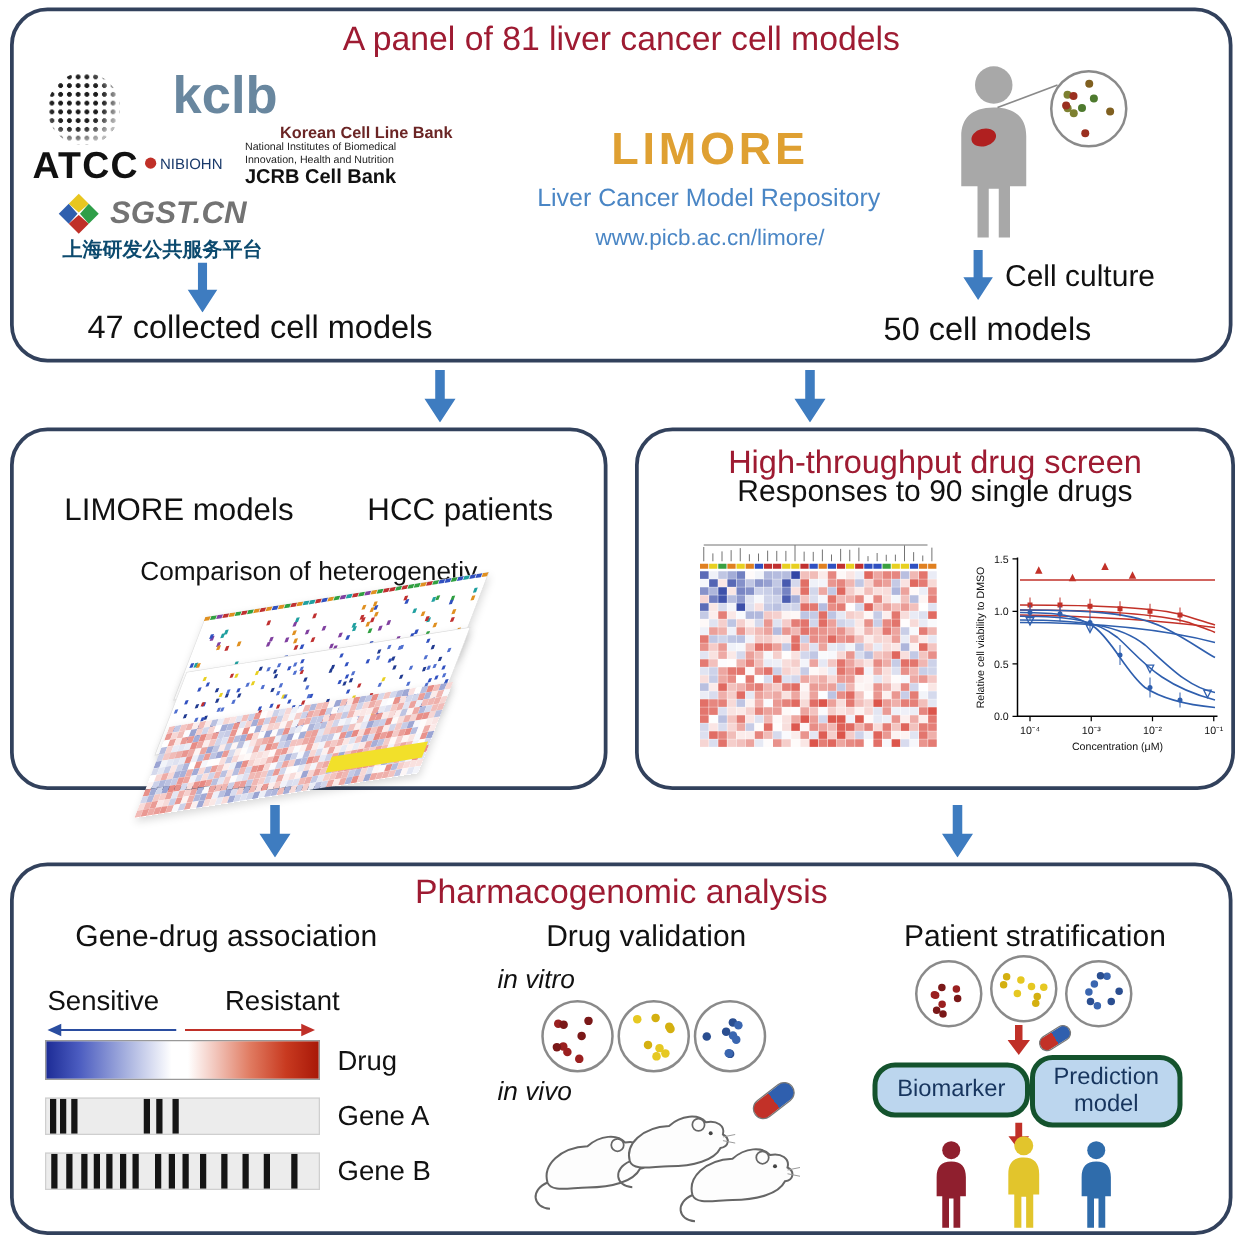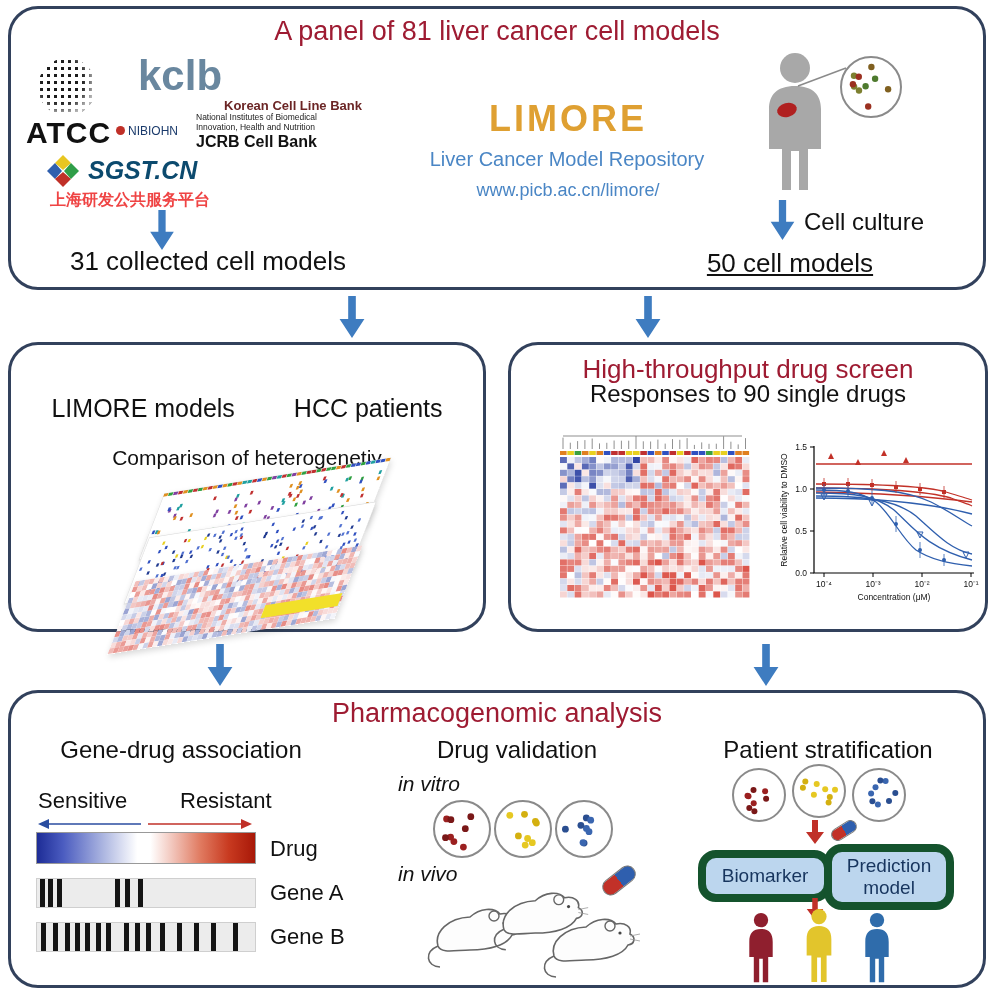--- a/index.html
+++ b/index.html
@@ -13,21 +13,21 @@
   .it{font-style:italic;}
   .arrow-blue{fill:#3e7cc0;}
   .arrow-red{fill:#c03028;}
   .gradbar{position:absolute;height:30px;border:1px solid #999;
     background:linear-gradient(90deg,#1d2c96 0%,#4b5cc0 12%,#aab4e0 30%,#ffffff 46%,#ffffff 52%,#f2c6bc 62%,#e07a60 75%,#c83a20 88%,#a81808 100%);}
   .generow{position:absolute;height:28px;background:#ececec;border:1px solid #cfcfcf;overflow:hidden;}
   .mark{position:absolute;top:0;bottom:0;width:5px;background:#151515;}
   .dish{position:absolute;border-radius:50%;border:2px solid #8a8a8a;background:#fff;}
   .pill{position:absolute;border-radius:9px;border:1px solid #777;
     background:linear-gradient(90deg,#c23128 0 50%,#2f5fae 50% 100%);}
-  .bluebox{position:absolute;background:#bcd6ee;border:8px solid #14532d;border-radius:18px;
+  .bluebox{position:absolute;background:#bcd6ee;border:4px solid #14532d;border-radius:18px;
     color:#17355e;display:flex;align-items:center;justify-content:center;text-align:center;line-height:1.15;}
   .layer{position:absolute;transform:rotate(-9deg) skewX(-30deg);box-shadow:2px 3px 6px rgba(0,0,0,0.15);}
   .tick{font-size:8.5px;fill:#111;font-family:"Liberation Sans",sans-serif;}
   .axlabel{font-size:8.5px;fill:#111;font-family:"Liberation Sans",sans-serif;}
   .logo-tiny{position:absolute;font-size:8.5px;line-height:1.2;color:#222;}
 </style>
 </head>
 <body>
 
 <div class="stage">
@@ -49,27 +49,27 @@
   <div class="logo-tiny" style="left:196px;top:112px;">National Institutes of Biomedical</div>
   <div class="logo-tiny" style="left:196px;top:122px;">Innovation, Health and Nutrition</div>
   <div class="abs blk" style="left:196px;top:133px;font-size:16px;font-weight:bold;">JCRB Cell Bank</div>
 
   <svg class="abs" style="left:46px;top:154px;" width="34" height="34" viewBox="0 0 34 34">
     <polygon points="17,1 25,9 17,16 9,9" fill="#e8c620"></polygon>
     <polygon points="1,17 9,9 16,17 9,25" fill="#2f5fae"></polygon>
     <polygon points="17,33 9,25 17,18 25,25" fill="#c03028"></polygon>
     <polygon points="33,17 25,25 18,17 25,9" fill="#2f9e48"></polygon>
   </svg>
-  <div class="abs" style="left:88px;top:156px;font-size:25px;font-weight:bold;font-style:italic;color:#0c4a6e;">SGST.CN</div>
-  <div class="abs" style="left:50px;top:190px;font-size:16px;font-weight:bold;color:#ef4444;">上海研发公共服务平台</div>
+  <div class="abs" style="left:88px;top:156px;font-size:25px;font-weight:bold;font-style:italic;color:#737373;">SGST.CN</div>
+  <div class="abs" style="left:50px;top:190px;font-size:16px;font-weight:bold;color:#0c4a6e;">上海研发公共服务平台</div>
 
   <svg class="abs" style="left:148px;top:210px;" width="28" height="40" viewBox="0 0 26 44">
     <path class="arrow-blue" d="M9 0 H17 V24 H26 L13 44 L0 24 H9 Z"></path>
   </svg>
-  <div class="abs blk ctr" style="left:28px;top:246px;width:360px;font-size:26px;">31 collected cell models</div>
+  <div class="abs blk ctr" style="left:28px;top:246px;width:360px;font-size:26px;">47 collected cell models</div>
 
   <div class="abs ctr" style="left:408px;top:98px;width:320px;font-size:36px;font-weight:bold;letter-spacing:3px;color:#dfa032;">LIMORE</div>
   <div class="abs ctr" style="left:407px;top:148px;width:320px;font-size:20px;color:#4a86c5;">Liver Cancer Model Repository</div>
   <div class="abs ctr" style="left:408px;top:180px;width:320px;font-size:18px;color:#4a86c5;">www.picb.ac.cn/limore/</div>
 
   <svg class="abs" style="left:760px;top:52px;" width="70" height="142" viewBox="0 0 70 142">
     <circle cx="35" cy="16" r="15" fill="#a8a8a8"></circle>
     <path d="M35 34 C53 34 61 43 61 57 L61 97 L48 97 L48 138 L39 138 L39 99 L31 99 L31 138 L22 138 L22 97 L9 97 L9 57 C9 43 17 34 35 34 Z" fill="#a8a8a8"></path>
     <ellipse cx="27" cy="58" rx="10" ry="7" transform="rotate(-15 27 58)" fill="#b02020"></ellipse>
   </svg>
@@ -88,21 +88,21 @@
         <circle cx="46.1" cy="31.2" r="3.2" fill="#806020"></circle>
         <circle cx="12.0" cy="17.8" r="3.2" fill="#7d8030"></circle>
         <circle cx="16.8" cy="18.8" r="3.2" fill="#9b3020"></circle>
       </svg>
   </div>
 
   <svg class="abs" style="left:770px;top:200px;" width="25" height="40" viewBox="0 0 26 44">
     <path class="arrow-blue" d="M9 0 H17 V24 H26 L13 44 L0 24 H9 Z"></path>
   </svg>
   <div class="abs blk" style="left:804px;top:208px;font-size:24px;">Cell culture</div>
-  <div class="abs blk ctr" style="left:640px;top:248px;width:300px;font-size:26px;text-decoration:underline;">50 cell models</div>
+  <div class="abs blk ctr" style="left:640px;top:248px;width:300px;font-size:26px;">50 cell models</div>
 
   <svg class="abs" style="left:338px;top:296px;" width="28" height="42" viewBox="0 0 26 44">
       <path class="arrow-blue" d="M9 0 H17 V24 H26 L13 44 L0 24 H9 Z"></path>
     </svg>
   <svg class="abs" style="left:634px;top:296px;" width="28" height="42" viewBox="0 0 26 44">
       <path class="arrow-blue" d="M9 0 H17 V24 H26 L13 44 L0 24 H9 Z"></path>
     </svg>
 
   <div class="panel" style="left:8px;top:342px;width:478px;height:290px;"></div>
   <div class="abs blk" style="left:8px;top:394px;width:478px;display:flex;justify-content:center;gap:59px;font-size:25px;">

